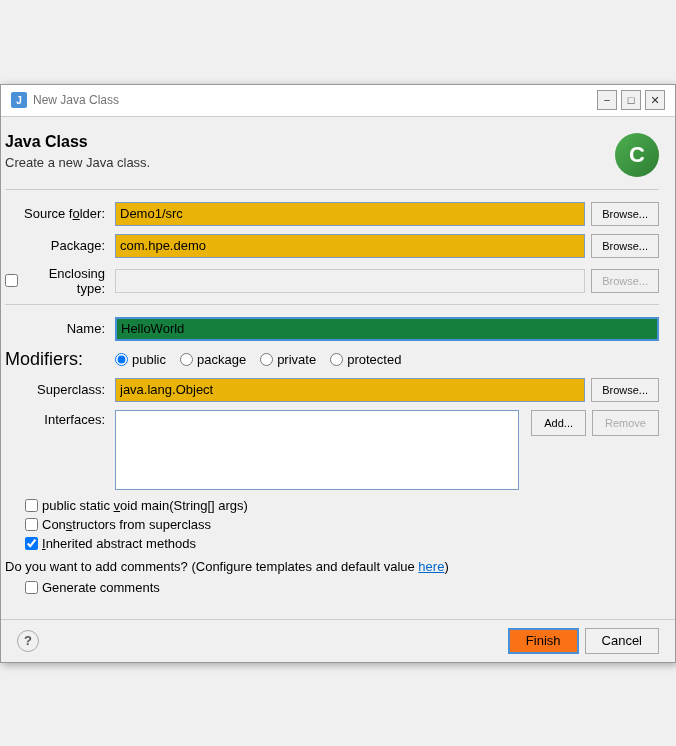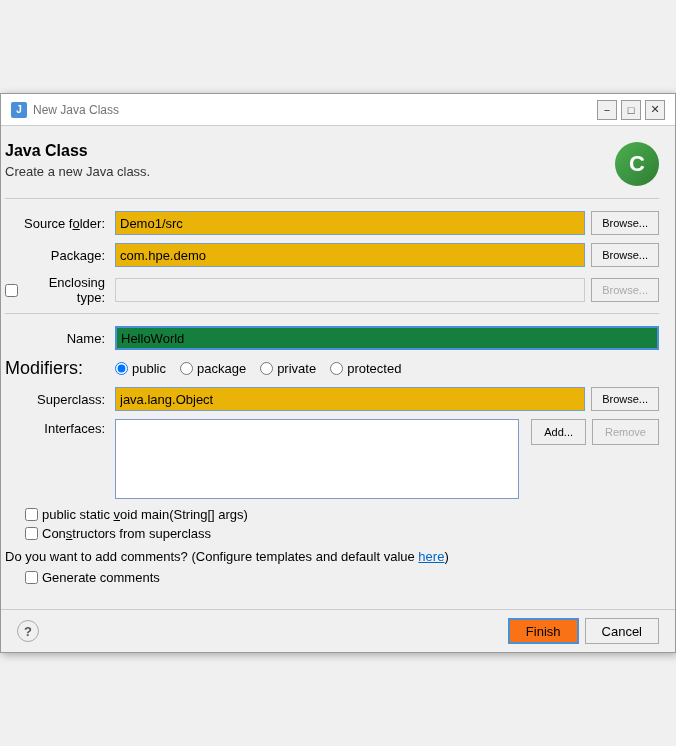--- a/index.html
+++ b/index.html
@@ -448,20 +448,24 @@
     <div class="stubs-section">
       <div class="stubs-options">
         <label class="checkbox-label">
           <input type="checkbox" style="">
           <span>public static <span class="underline-char">v</span>oid main(String[] args)</span>
         </label>
         <label class="checkbox-label">
           <input type="checkbox" style="">
           <span>Con<span class="underline-char">s</span>tructors from superclass</span>
         </label>
+        <label class="checkbox-label">
+          <input type="checkbox" checked="" style="">
+          <span><span class="underline-char">I</span>nherited abstract methods</span>
+        </label>
       </div>
     </div>
 
     <div class="comments-section">
       <div class="comments-title">
         <span>Do you want to add comments? (Configure templates and default value </span><a href="#">here</a><span>)</span>
       </div>
       <div class="comments-options">
         <label class="checkbox-label">
           <input type="checkbox" style="">

